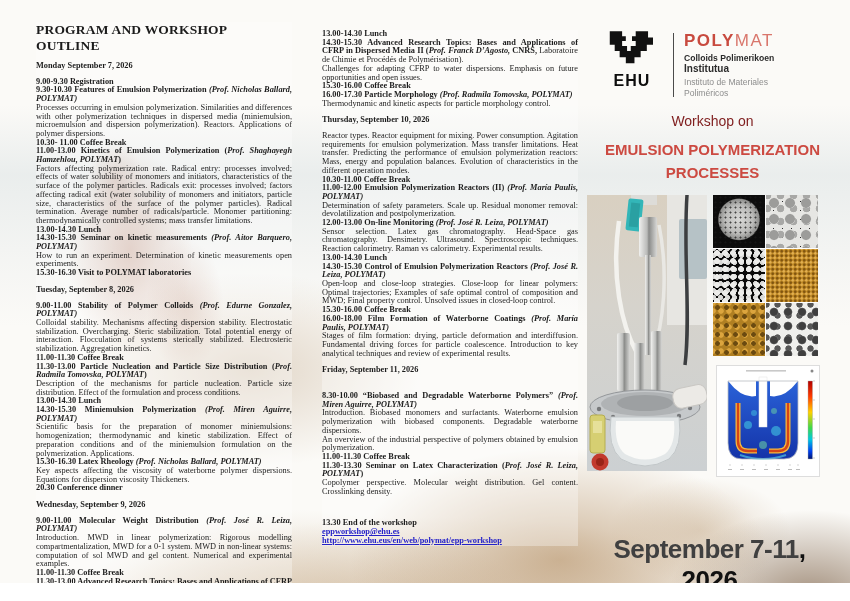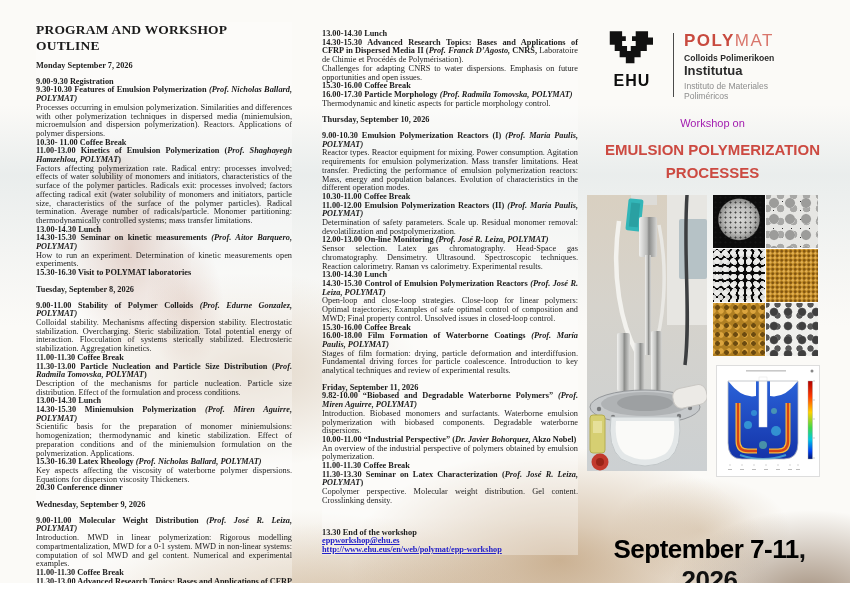--- a/index.html
+++ b/index.html
@@ -17,43 +17,43 @@
     radial-gradient(190px 120px ellipse at 810px 600px, rgba(112,82,54,0.65), rgba(112,82,54,0) 75%),
     radial-gradient(420px 110px ellipse at 430px 605px, rgba(205,180,150,0.55), rgba(205,180,150,0) 80%),
     radial-gradient(120px 70px ellipse at 700px 530px, rgba(200,176,146,0.45), rgba(200,176,146,0) 75%);}
   
   .col{position:absolute;width:256px;text-align:justify;background:rgba(255,255,255,0.32);}
   #col-left{left:36px;top:22px;}
   #col-mid{left:322px;top:30px;}
   .doc-title{font-size:13.5px;font-weight:bold;margin:0 0 3px 0;letter-spacing:0.2px;text-align:left;}
   .para{font-size:8.3px;line-height:1.05;margin:0;}
   .para.day{margin-top:8px;margin-bottom:7px;}
-  .para.tight{margin-bottom:0;}
+  .para.tight{margin-bottom:17px;}
   .para.end{margin-top:23px;}
   .seg-b{font-weight:bold;}
   .seg-bi{font-weight:bold;font-style:italic;}
   .seg-r{font-weight:normal;}
   .seg-link{font-weight:bold;color:#2522c8;text-decoration:underline;cursor:pointer;}
   
   .panel{position:absolute;left:585px;top:28px;width:255px;height:573px;
          font-family:"Liberation Sans", sans-serif;color:#1a1a1a;}
   .logos{display:flex;align-items:flex-start;padding-left:14px;}
   .ehu{width:66px;text-align:center;}
   .ehu svg{display:block;margin:2px auto 0;}
   .ehu-text{font-size:16px;font-weight:bold;letter-spacing:1px;color:#0d0d0d;line-height:1;margin-top:1px;}
   .logo-divider{width:1px;height:64px;background:#4a4a4a;margin:5px 10px 0 8px;}
   .polymat{padding-top:4px;}
   .polymat-word{font-size:17px;letter-spacing:1.5px;line-height:1;font-weight:bold;}
   .poly{color:#c84a3f;}
   .mat{color:#d9766c;font-weight:normal;}
   .pm-bold{font-size:8.6px;font-weight:bold;color:#2b2b2b;line-height:1.2;margin-top:4px;}
-  .pm-bold2{font-size:13px;font-weight:bold;color:#2b2b2b;line-height:1.2;}
+  .pm-bold2{font-size:10px;font-weight:bold;color:#2b2b2b;line-height:1.2;}
   .pm-gray{font-size:8.6px;color:#8d8d8d;line-height:1.2;margin-top:2px;}
   .pm-gray2{font-size:8.6px;color:#8d8d8d;line-height:1.2;}
-  .workshop-on{text-align:center;font-size:11px;margin-top:15px;color:#a21caf;}
+  .workshop-on{text-align:center;font-size:14px;margin-top:15px;color:#7f1d1d;}
   .red-title{text-align:center;font-size:15px;font-weight:bold;color:#cc4a41;margin-top:9px;
              line-height:1.55;padding:0 14px;}
   .collage{position:relative;height:288px;margin-top:11px;}
   .reactor{position:absolute;left:2px;top:0;width:120px;height:276px;}
   .micro-grid{position:absolute;left:128px;top:0;width:105px;height:161px;display:grid;
               grid-template-columns:1fr 1fr;grid-auto-rows:53px;gap:1px;background:#fdfdfd;}
   .tile{width:100%;height:53px;}
   .t1{background-image:radial-gradient(rgba(25,25,25,0.75) 0.8px, rgba(0,0,0,0) 1.2px),
       radial-gradient(circle at 50% 46%, #d8d8d6 0%, #bcbcba 36%, #90908e 52%, #0c0c0c 55%);
       background-size:5px 5px, 100% 100%;}
@@ -70,21 +70,21 @@
       background-size:4.5px 4.5px, 4.5px 4.5px;background-position:0 0, 2px 2px;background-color:#c08a26;}
   .t5{background-image:radial-gradient(circle, #6b4a10 2px, rgba(0,0,0,0) 2.7px),
       radial-gradient(circle, #dca53e 2.4px, rgba(0,0,0,0) 3.1px);
       background-size:9px 9px, 8px 8px;background-position:0 0, 4px 4px;background-color:#b07f22;}
   .t6{background-image:radial-gradient(circle, #3f3f3f 3.4px, #6a6a6a 4px, rgba(0,0,0,0) 4.7px),
       radial-gradient(circle, #565656 2.8px, rgba(0,0,0,0) 3.5px);
       background-size:14px 14px, 11px 11px;background-position:1px 2px, 6px 7px;background-color:#efefec;}
   .cfd{position:absolute;left:131px;top:170px;width:104px;height:112px;}
   .date-line{position:absolute;left:0;right:6px;top:506px;text-align:center;
              font-size:26px;font-weight:bold;letter-spacing:-0.5px;}
-  .date-red{color:#000000;}
+  .date-red{color:#404040;}
   .date-black{color:#111;}
 </style>
 </head>
 <body>
 
 <div class="page">
   <div class="bg"></div>
 
   <div class="col" id="col-left">
     <h1 class="doc-title">PROGRAM AND WORKSHOP OUTLINE</h1>
@@ -117,42 +117,40 @@
         <div class="para body"><span class="seg-r">Introduction. MWD in linear polymerization: Rigorous modelling compartmentalization, MWD for a 0-1 system. MWD in non-linear systems: computation of sol MWD and gel content. Numerical and experimental examples.</span></div>
         <div class="para sess"><span class="seg-b">11.00-11.30 Coffee Break</span></div>
         <div class="para sess"><span class="seg-b">11.30-13.00 Advanced Research Topics: Bases and Applications of CFRP in Dispersed Media I (</span><span class="seg-bi">Prof. Franck D’Agosto,</span><span class="seg-b"> CNRS</span><span class="seg-r">, Laboratoire de Chimie et Procédés de Polymérisation).</span></div>
       </div>
   </div>
 
   <div class="col" id="col-mid">
     <div id="paras-mid">
         <div class="para sess"><span class="seg-b">13.00-14.30 Lunch</span></div>
         <div class="para sess"><span class="seg-b">14.30-15.30 Advanced Research Topics: Bases and Applications of CFRP in Dispersed Media II (</span><span class="seg-bi">Prof. Franck D’Agosto,</span><span class="seg-b"> CNRS,</span><span class="seg-r"> Laboratoire de Chimie et Procédés de Polymérisation).</span></div>
-        <div class="para body"><span class="seg-r">Challenges for adapting CNRS to water dispersions. Emphasis on future opportunities and open issues.</span></div>
+        <div class="para body"><span class="seg-r">Challenges for adapting CFRP to water dispersions. Emphasis on future opportunities and open issues.</span></div>
         <div class="para sess"><span class="seg-b">15.30-16.00 Coffee Break</span></div>
         <div class="para sess"><span class="seg-b">16.00-17.30 Particle Morphology </span><span class="seg-bi">(Prof. Radmila Tomovska, POLYMAT)</span></div>
         <div class="para body"><span class="seg-r">Thermodynamic and kinetic aspects for particle morphology control.</span></div>
         <div class="para day"><span class="seg-b">Thursday, September 10, 2026</span></div>
-        <div class="para sess"><span class="seg-b">9.00-10.30 Emulsion Polymerization Reactors (I) </span><span class="seg-bi">(Prof. María Paulis, POLYMAT)</span></div>
         <div class="para body"><span class="seg-r">Reactor types. Reactor equipment for mixing. Power consumption. Agitation requirements for emulsion polymerization. Mass transfer limitations. Heat transfer. Predicting the performance of emulsion polymerization reactors: Mass, energy and population balances. Evolution of characteristics in the different operation modes.</span></div>
         <div class="para sess"><span class="seg-b">10.30-11.00 Coffee Break</span></div>
         <div class="para sess"><span class="seg-b">11.00-12.00 Emulsion Polymerization Reactors (II) </span><span class="seg-bi">(Prof. María Paulis, POLYMAT)</span></div>
         <div class="para body"><span class="seg-r">Determination of safety parameters. Scale up. Residual monomer removal: devolatilization and postpolymerization.</span></div>
         <div class="para sess"><span class="seg-b">12.00-13.00 On-line Monitoring </span><span class="seg-bi">(Prof. José R. Leiza, POLYMAT)</span></div>
         <div class="para body"><span class="seg-r">Sensor selection. Latex gas chromatography. Head-Space gas chromatography. Densimetry. Ultrasound. Spectroscopic techniques. Reaction calorimetry. Raman vs calorimetry. Experimental results.</span></div>
         <div class="para sess"><span class="seg-b">13.00-14.30 Lunch</span></div>
         <div class="para sess"><span class="seg-b">14.30-15.30 Control of Emulsion Polymerization Reactors </span><span class="seg-bi">(Prof. José R. Leiza, POLYMAT)</span></div>
         <div class="para body"><span class="seg-r">Open-loop and close-loop strategies. Close-loop for linear polymers: Optimal trajectories; Examples of safe optimal control of composition and MWD; Final property control. Unsolved issues in closed-loop control.</span></div>
         <div class="para sess"><span class="seg-b">15.30-16.00 Coffee Break</span></div>
         <div class="para sess"><span class="seg-b">16.00-18.00 Film Formation of Waterborne Coatings </span><span class="seg-bi">(Prof. María Paulis, POLYMAT)</span></div>
         <div class="para body"><span class="seg-r">Stages of film formation: drying, particle deformation and interdiffusion. Fundamental driving forces for particle coalescence. Introduction to key analytical techniques and review of experimental results.</span></div>
         <div class="para day tight"><span class="seg-b">Friday, September 11, 2026</span></div>
-        <div class="para sess"><span class="seg-b">9.82-10.00 “Biobased and Degradable Waterborne Polymers” </span><span class="seg-bi">(Prof. Miren Aguirre, POLYMAT)</span></div>
+        <div class="para sess"><span class="seg-b">8.30-10.00 “Biobased and Degradable Waterborne Polymers” </span><span class="seg-bi">(Prof. Miren Aguirre, POLYMAT)</span></div>
         <div class="para body"><span class="seg-r">Introduction. Biobased monomers and surfactants. Waterborne emulsion polymerization with biobased components. Degradable waterborne dispersions.</span></div>
-        <div class="para sess"><span class="seg-b">10.00-11.00 “Industrial Perspective” (</span><span class="seg-bi">Dr. Javier Bohorquez,</span><span class="seg-b"> Akzo Nobel)</span></div>
         <div class="para body"><span class="seg-r">An overview of the industrial perspective of polymers obtained by emulsion polymerization.</span></div>
         <div class="para sess"><span class="seg-b">11.00-11.30 Coffee Break</span></div>
         <div class="para sess"><span class="seg-b">11.30-13.30 Seminar on Latex Characterization (</span><span class="seg-bi">Prof. José R. Leiza, POLYMAT</span><span class="seg-b">)</span></div>
         <div class="para body"><span class="seg-r">Copolymer perspective. Molecular weight distribution. Gel content. Crosslinking density.</span></div>
         <div class="para end"><span class="seg-b">13.30 End of the workshop</span></div>
         <div class="para link"><span class="seg-link">eppworkshop@ehu.es</span></div>
         <div class="para link"><span class="seg-link">http://www.ehu.eus/en/web/polymat/epp-workshop</span></div>
       </div>
   </div>
 

